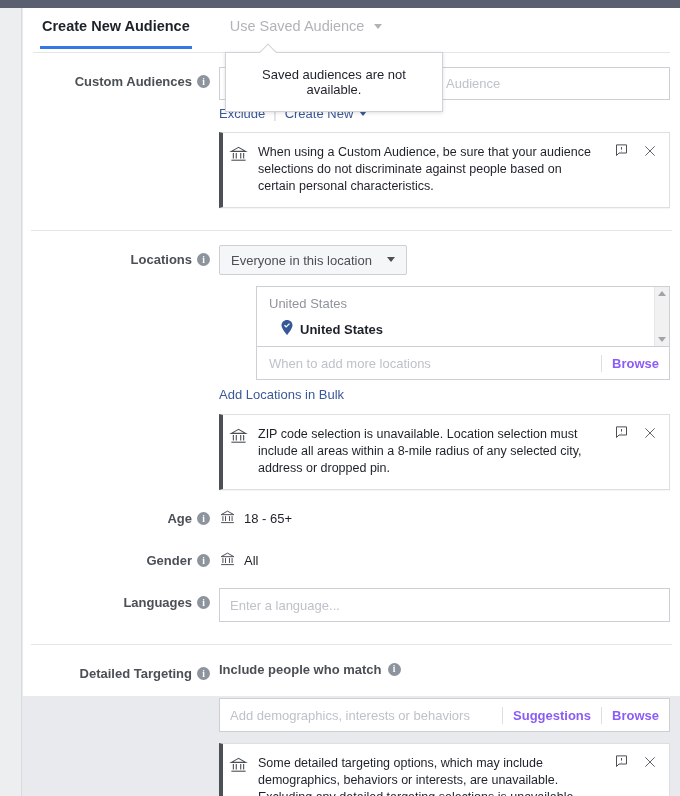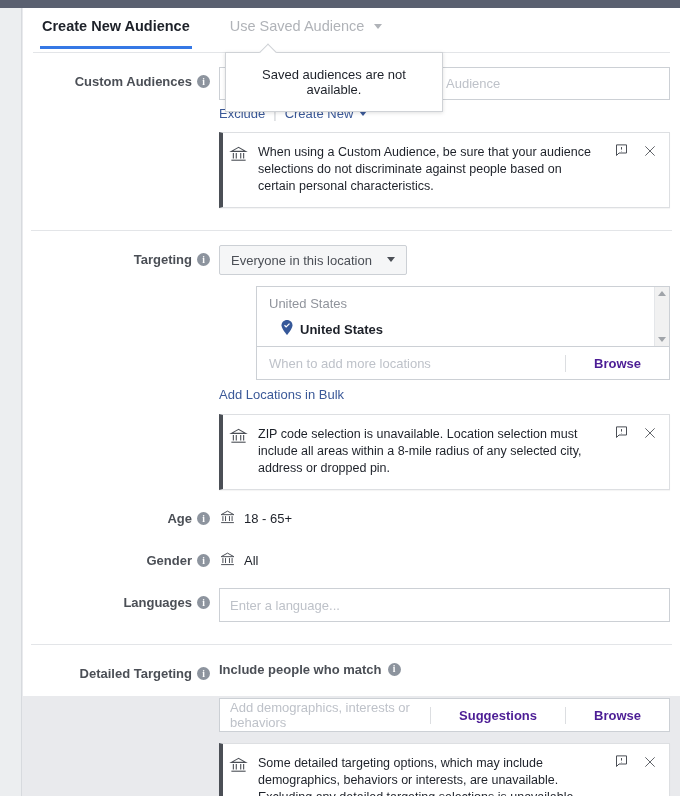--- a/index.html
+++ b/index.html
@@ -260,22 +260,22 @@
     display: flex;
     align-items: center;
     padding: 0 0 0 12px;
     font-size: 13px;
     color: #bec2c9;
   }
   .field-action {
     margin-left: auto;
     font-size: 13px;
     font-weight: bold;
-    color: #4c1d95;
-    padding: 0 28px;
+    color: #8b5cf6;
+    padding: 0 10px;
     border-left: 1px solid #dcdee1;
     line-height: 17px;
     cursor: pointer;
     white-space: nowrap;
   }
   .inline-actions {
     margin-left: auto;
     display: flex;
     align-items: center;
     height: 17px;
@@ -383,21 +383,21 @@
         </div>
 
       </div>
     </div>
 
     <div class="spacer-lg"></div>
     <div class="divider divider-wide"></div>
 
     <div class="row">
       <div class="row-label">
-        <span>Targeting</span>
+        <span>Locations</span>
         <span class="info-icon">i</span>
       </div>
       <div class="row-field">
 
         <div class="dropdown-btn">
           <span>Everyone in this location</span>
           <span class="caret"></span>
         </div>
 
         <div class="locbox">

